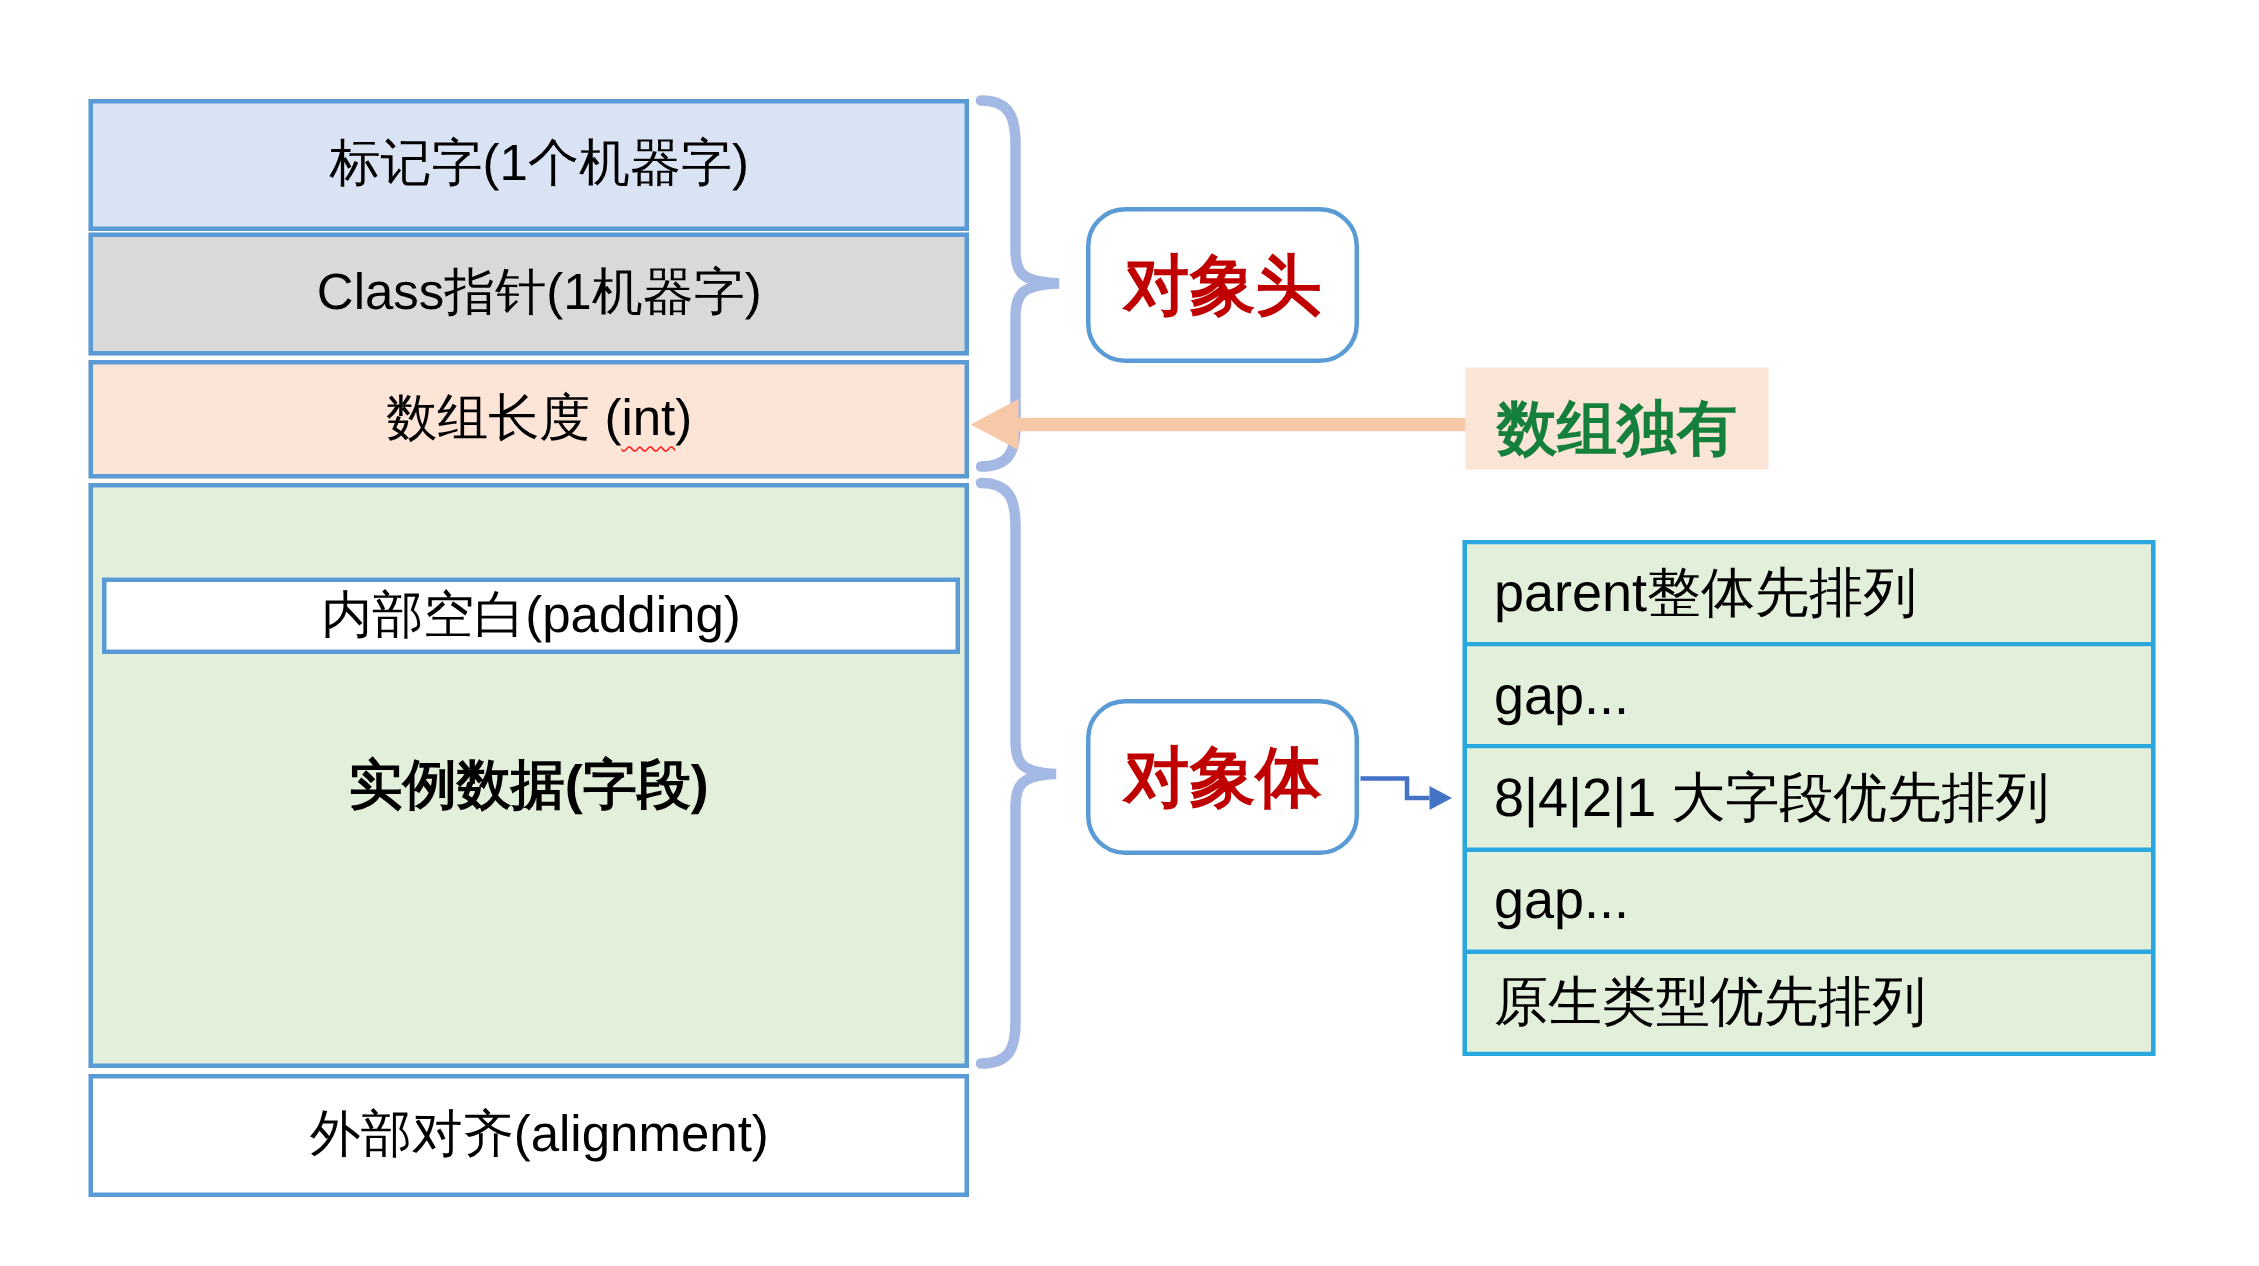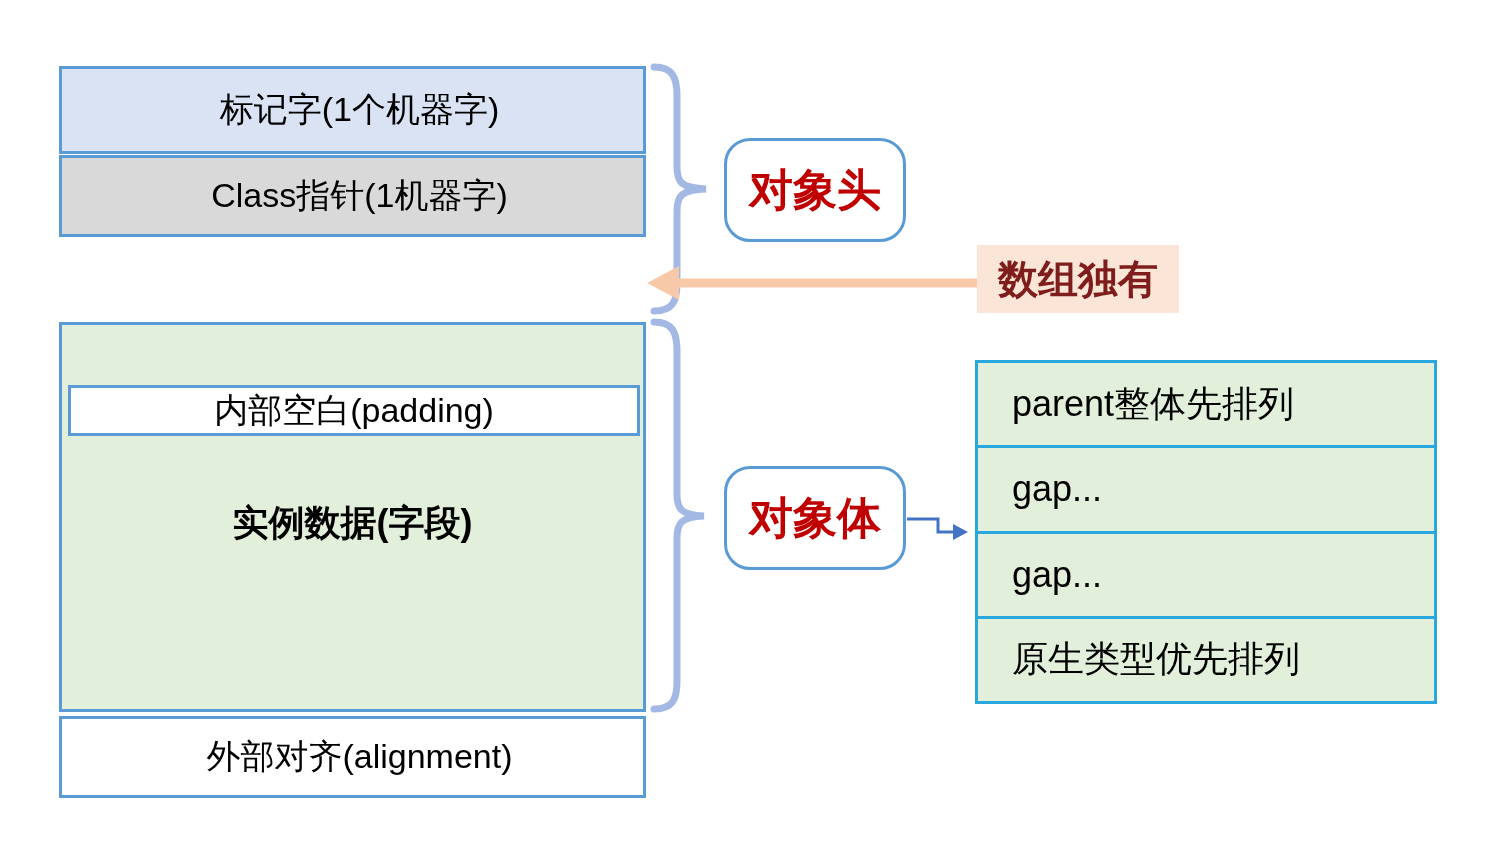--- a/index.html
+++ b/index.html
@@ -61,38 +61,38 @@
     display: flex; align-items: center; justify-content: center;
     font-size: 44px; font-weight: 700; color: #c00000;
     white-space: nowrap;
   }
   .callout-header { left: 724px; top: 138px; }
   .callout-body   { left: 724px; top: 466px; }
   .array-only-tag {
     position: absolute;
     left: 977px; top: 245px; width: 202px; height: 68px;
     background: #fbe5d6;
-    display: flex; align-items: center; justify-content: center;
-    font-size: 40px; font-weight: 700; color: #7f1d1d;
+    display: flex; align-items: flex-end; justify-content: center;
+    font-size: 40px; font-weight: 700; color: #15803d;
     white-space: nowrap;
   }
   .field-table {
     position: absolute;
     box-sizing: border-box;
     left: 975px; top: 360px; width: 462px; height: 344px;
     border: 3px solid #2aa7df;
     display: flex; flex-direction: column;
     background: #e2efda;
   }
   .field-row {
     flex: 1;
     box-sizing: border-box;
     border-bottom: 3px solid #2aa7df;
     display: flex; align-items: center;
-    padding-left: 34px;
+    padding-left: 18px;
     font-size: 36px;
     background: #e2efda;
     white-space: nowrap;
     overflow: hidden;
   }
   .field-row:last-child { border-bottom: none; }
   .overlay {
     position: absolute;
     left: 0; top: 0; width: 1506px; height: 844px;
     pointer-events: none;
@@ -104,20 +104,23 @@
 <div id="canvas">
 
   <div class="box box-mark">
     <span>标记字(1个机器字)</span>
   </div>
 
   <div class="box box-class">
     <span>Class指针(1机器字)</span>
   </div>
 
+  <div class="box box-arrlen">
+    <span><span>数组长度 (</span><span class="wavy">int</span><span>)</span></span>
+  </div>
 
   <div class="box box-body">
     <div class="box-padding">
       <span>内部空白(padding)</span>
     </div>
     <div class="instance-label">实例数据(字段)</div>
   </div>
 
   <div class="box box-align">
     <span>外部对齐(alignment)</span>
@@ -134,20 +137,23 @@
   <div class="array-only-tag">
     <span>数组独有</span>
   </div>
 
   <div class="field-table">
     <div class="field-row">
       <span>parent整体先排列</span>
     </div>
     <div class="field-row">
       <span>gap...</span>
+    </div>
+    <div class="field-row">
+      <span>8|4|2|1 大字段优先排列</span>
     </div>
     <div class="field-row">
       <span>gap...</span>
     </div>
     <div class="field-row">
       <span>原生类型优先排列</span>
     </div>
   </div>
 
   <svg class="overlay" viewBox="0 0 1506 844" xmlns="http://www.w3.org/2000/svg">

